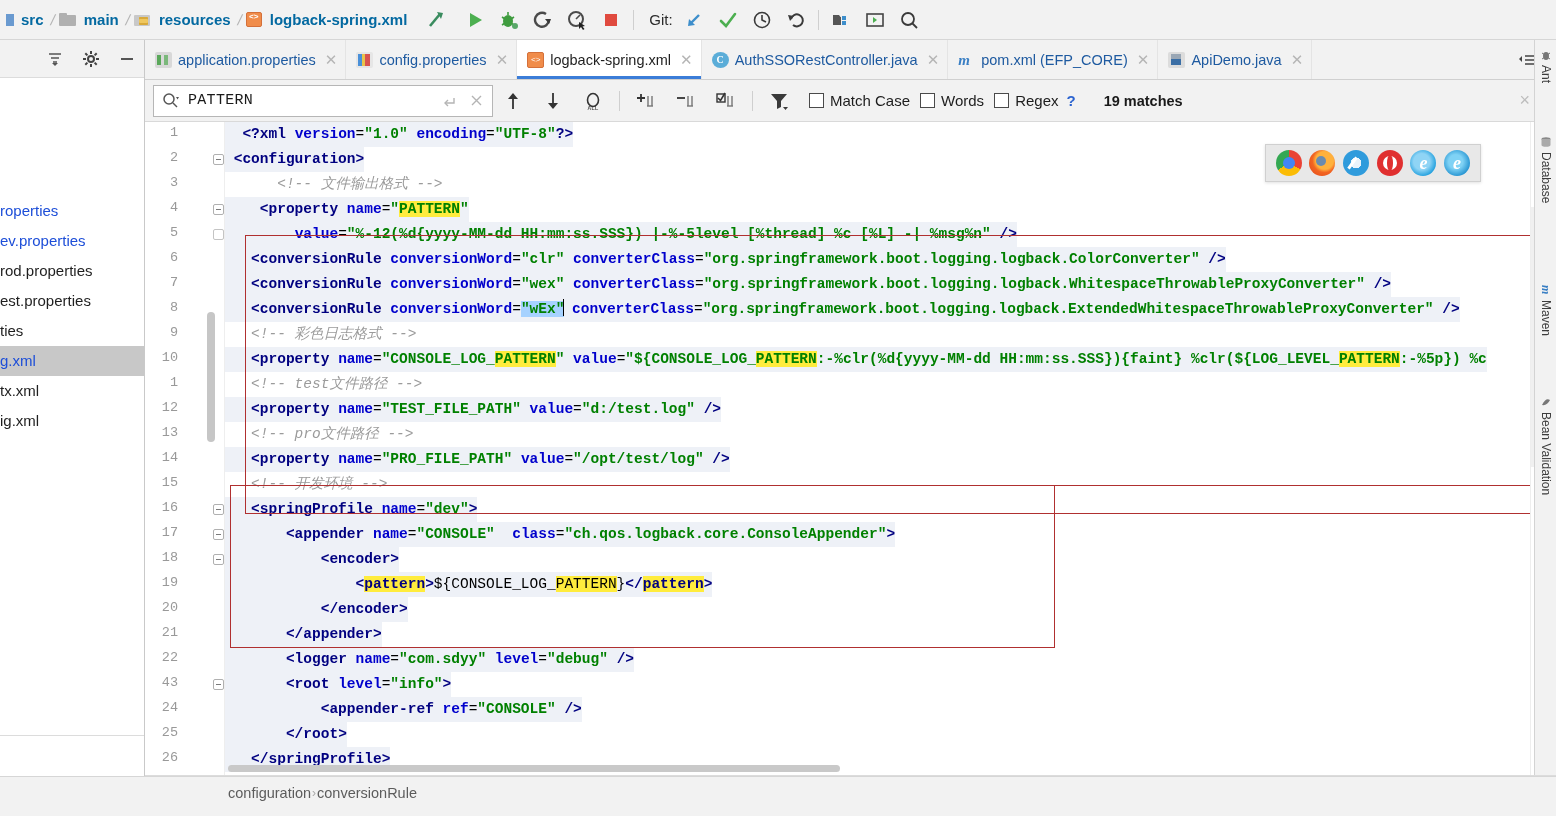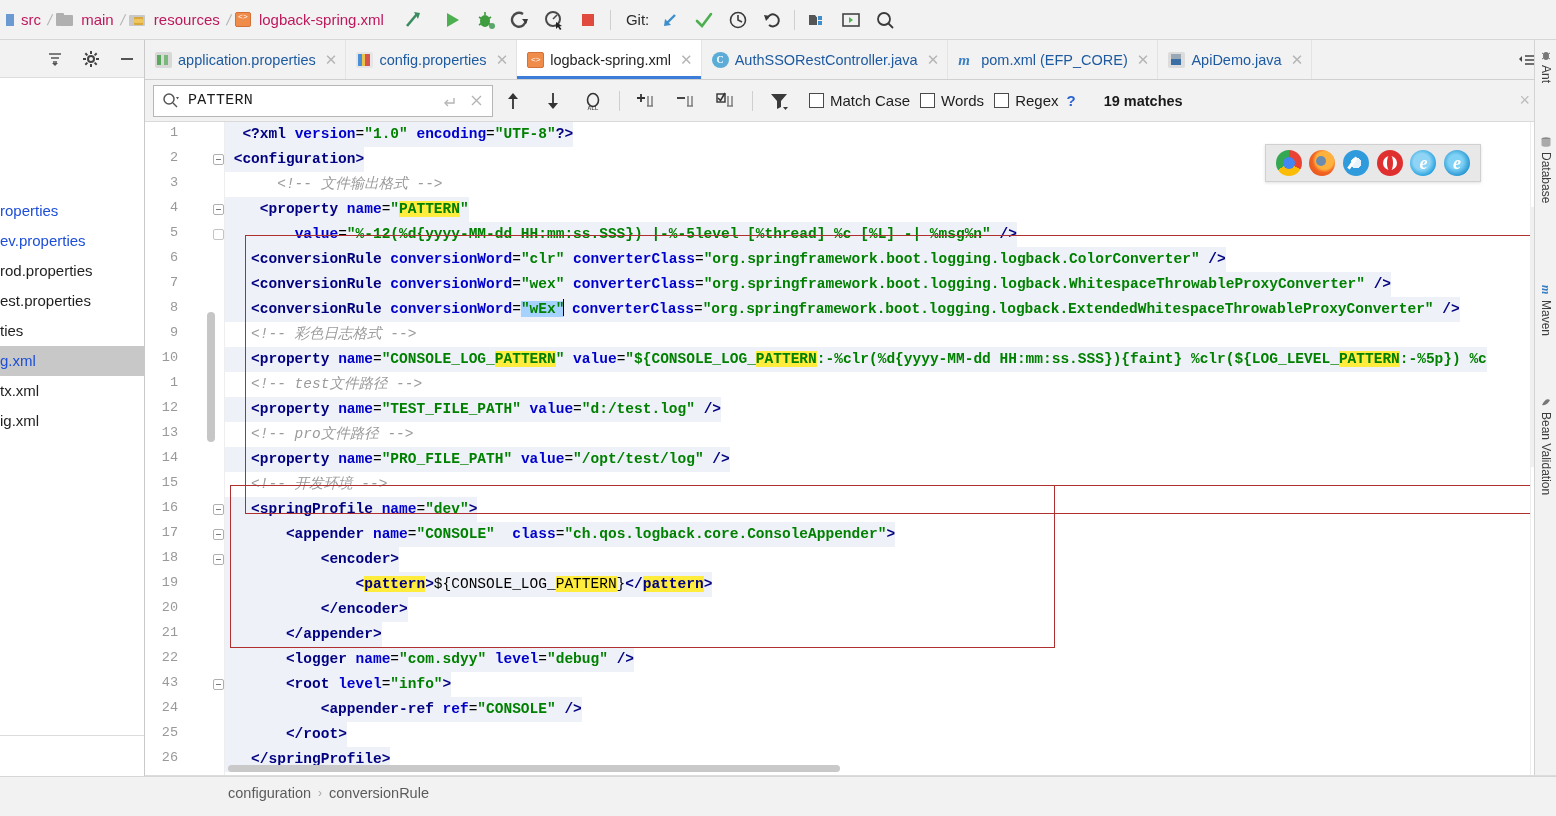--- a/index.html
+++ b/index.html
@@ -16,21 +16,21 @@
   #app { position: relative; width: 1556px; height: 816px; background: #f0f0f0; }
 
   
   .topbar {
     position: absolute; top: 0; left: 0; width: 1556px; height: 40px;
     background: #f2f2f2;
     display: flex; align-items: center;
     border-bottom: 1px solid #d6d6d6;
   }
   .breadcrumbs { display: flex; align-items: center; padding-left: 4px; height: 100%; }
-  .crumb { display: flex; align-items: center; height: 100%; padding: 0 2px; font-size: 15px; color: #be185d; }
+  .crumb { display: flex; align-items: center; height: 100%; padding: 0 2px; font-size: 15px; color: #0369a1; font-weight: bold; }
   .crumb .lbl { padding: 0 3px; }
   .crumb-sep { color: #b4b4b4; font-size: 15px; margin: 0 2px; transform: skewX(-12deg); }
 
   .folder-ico { width: 17px; height: 13px; position: relative; margin-right: 5px; }
   .folder-ico:before {
     content: ""; position: absolute; left: 0; top: 2px; width: 17px; height: 11px;
     background: #b0b0b0; border-radius: 1px;
   }
   .folder-ico:after {
     content: ""; position: absolute; left: 0; top: 0px; width: 8px; height: 3px;
@@ -235,21 +235,21 @@
     display: flex; align-items: center; gap: 4px;
   }
   .rs-ico { width: 13px; height: 13px; flex:none; }
 
   
   .statusbar {
     position: absolute; left: 0; bottom: 0; width: 1556px; height: 40px;
     background: #f2f2f2; border-top: 1px solid #d6d6d6;
   }
   .bcrumb-bottom {
-    position: absolute; left: 228px; top: 8px; display: flex; align-items: center; gap: 7px;
+    position: absolute; left: 228px; top: 8px; display: flex; align-items: center; gap: 1px;
     font-size: 14.5px; color: #5c5c5c;
   }
   .bcrumb-bottom .sepb { color: #aaa; font-size: 12px; }
   .hsb {
     position: absolute; left: 228px; bottom: 44px; height: 7px; background: #c9c9c9; border-radius: 4px;
   }
   .bot-divider { position:absolute; left:145px; bottom:40px; width:1411px; height:1px; background:#dcdcdc;}
   .lp-botline { position:absolute; left:0; bottom:40px; width:145px; height:1px; background:#dcdcdc;}
 </style>
 </head>

